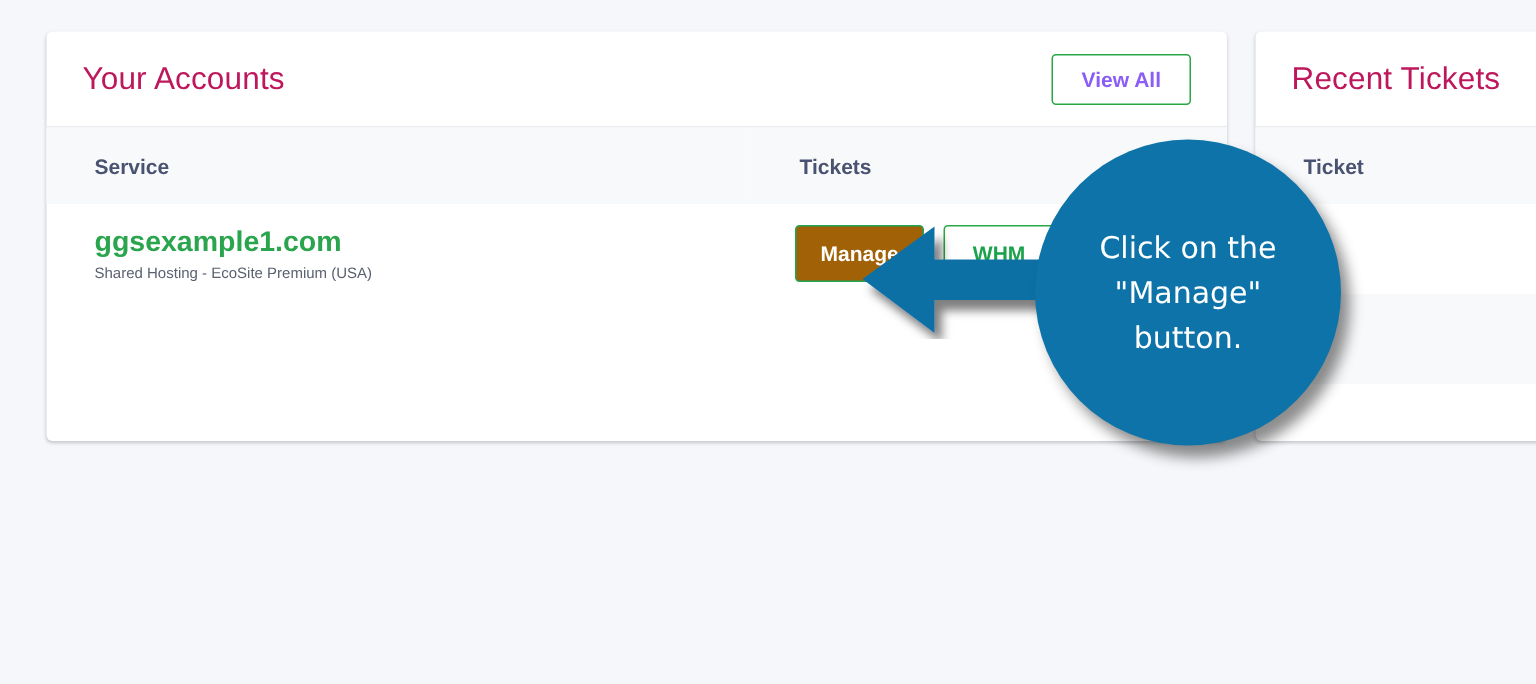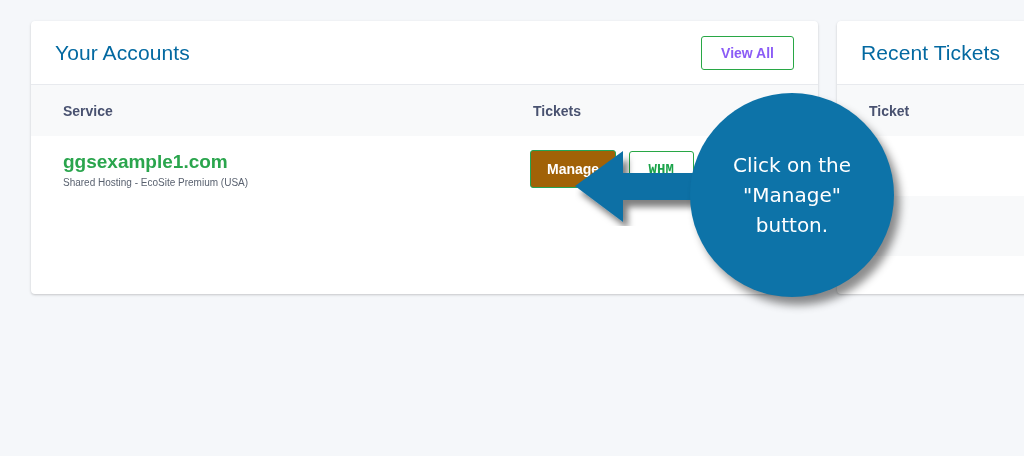--- a/index.html
+++ b/index.html
@@ -39,21 +39,21 @@
     height: 64px;
     box-sizing: border-box;
     padding: 0 24px;
     display: flex;
     align-items: center;
     justify-content: space-between;
     border-bottom: 1px solid #e8eaee;
   }
   .card-title {
     font-size: 21px;
-    color: #0369a1;
+    color: #be185d;
     font-weight: 400;
     letter-spacing: 0.1px;
     white-space: nowrap;
   }
 
   .btn-outline-green {
     border: 1px solid #28a745;
     color: #8b5cf6;
     background: #ffffff;
     font-size: 14px;
@@ -125,21 +125,21 @@
   }
   .btn-whm {
     border: 1px solid #28a745;
     color: #1aa34a;
     background: #ffffff;
     font-size: 14px;
     font-weight: bold;
     border-radius: 3px;
     padding: 11px 19px;
     cursor: pointer;
-    font-family: Liberation Mono, monospace;
+    font-family: Liberation Sans, sans-serif;
     line-height: 1;
     white-space: nowrap;
   }
 
   
   #annotation-layer {
     position: absolute;
     left: 0;
     top: 0;
     width: 1024px;

